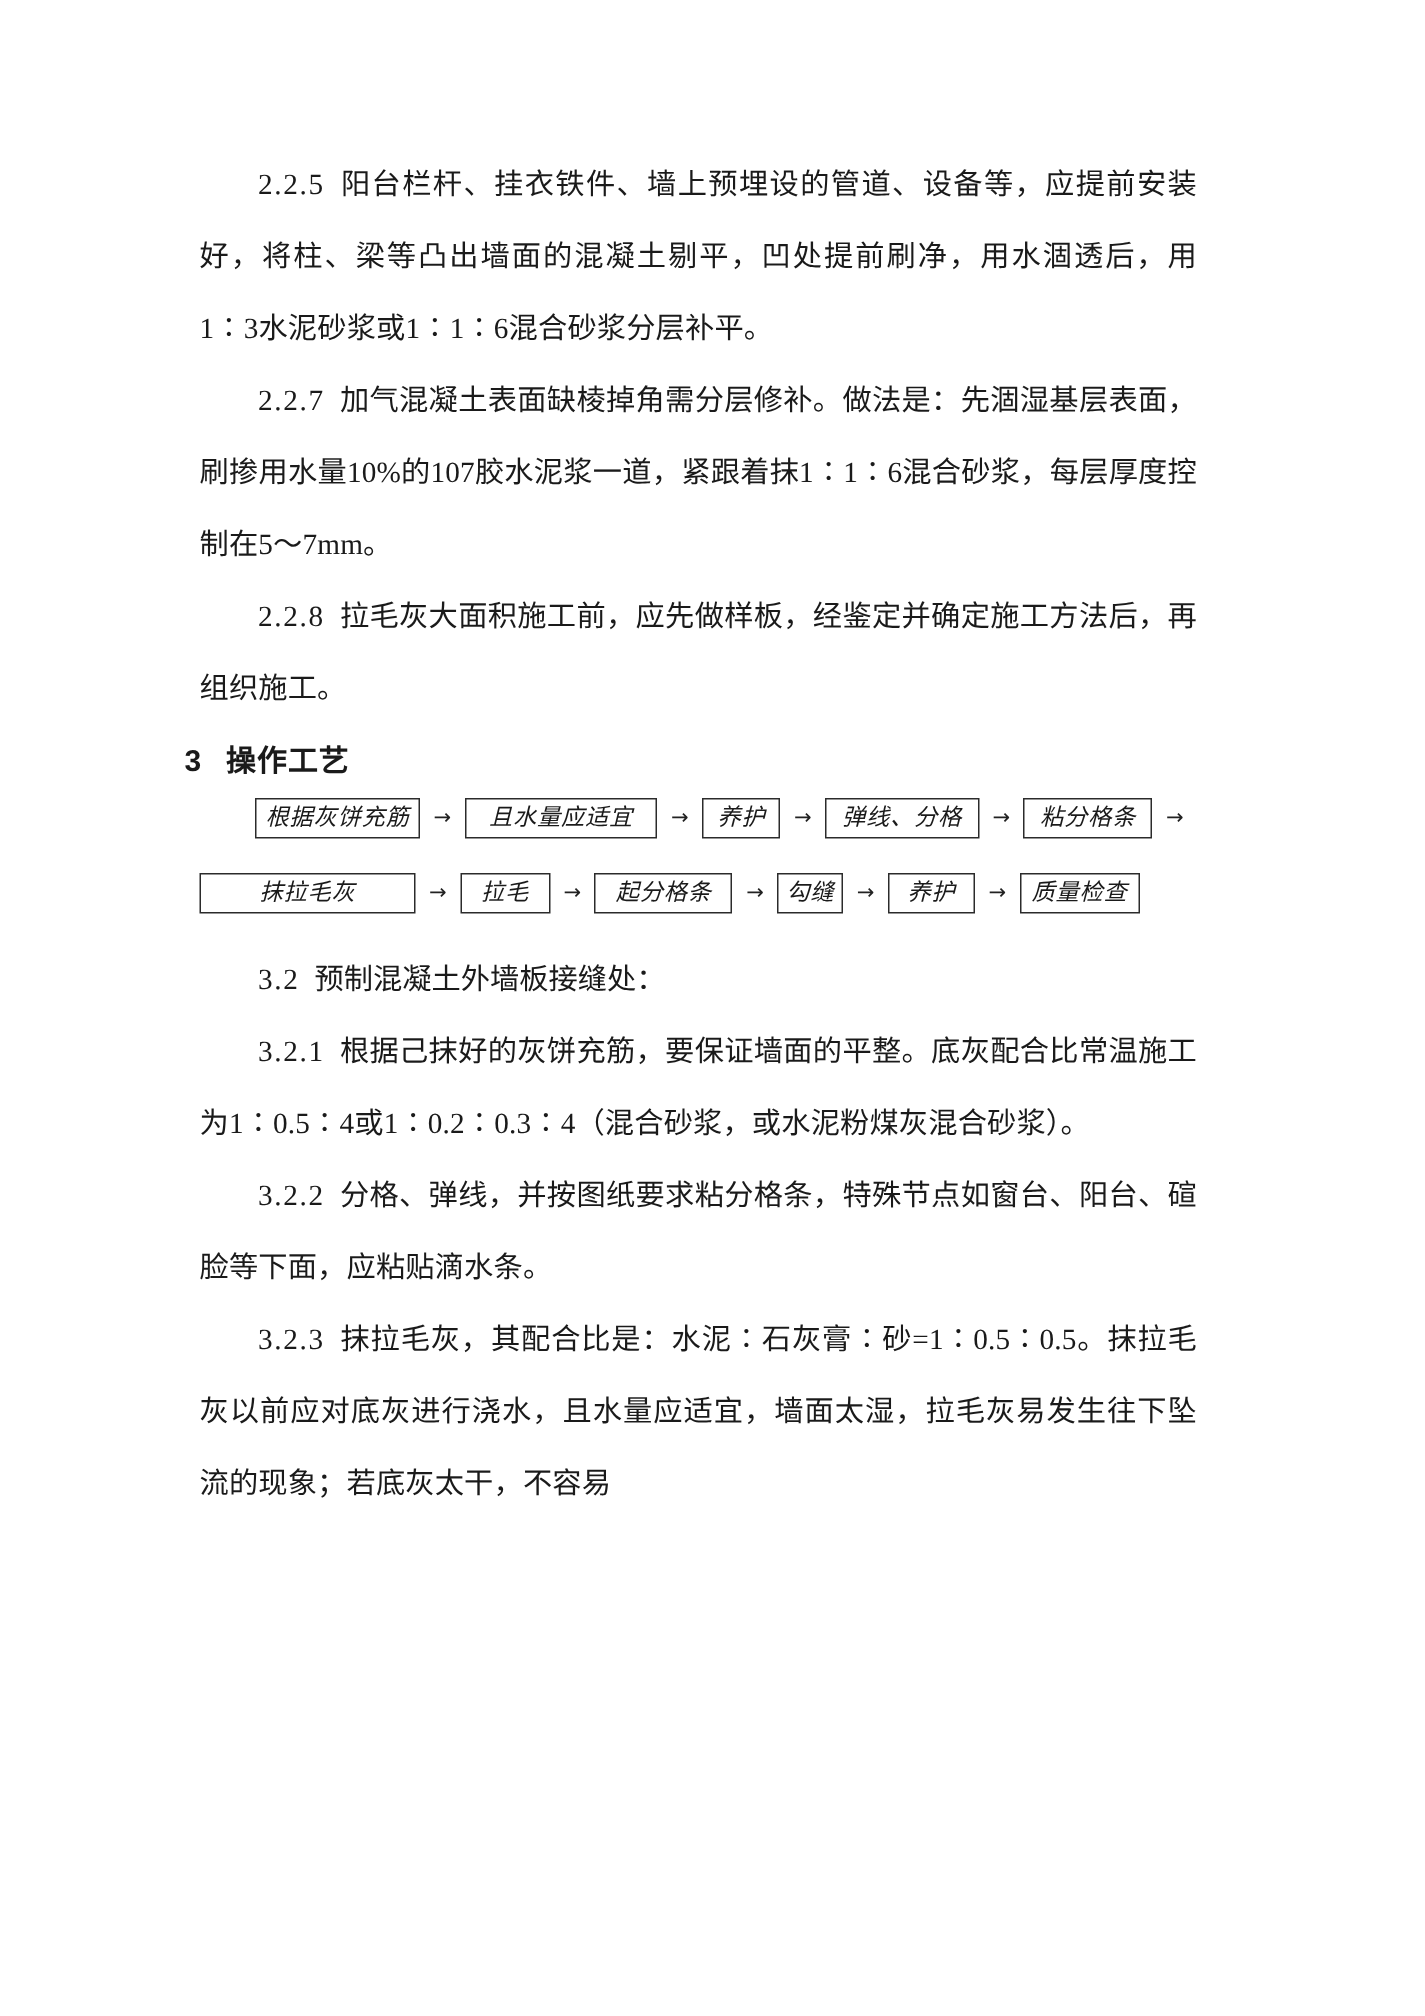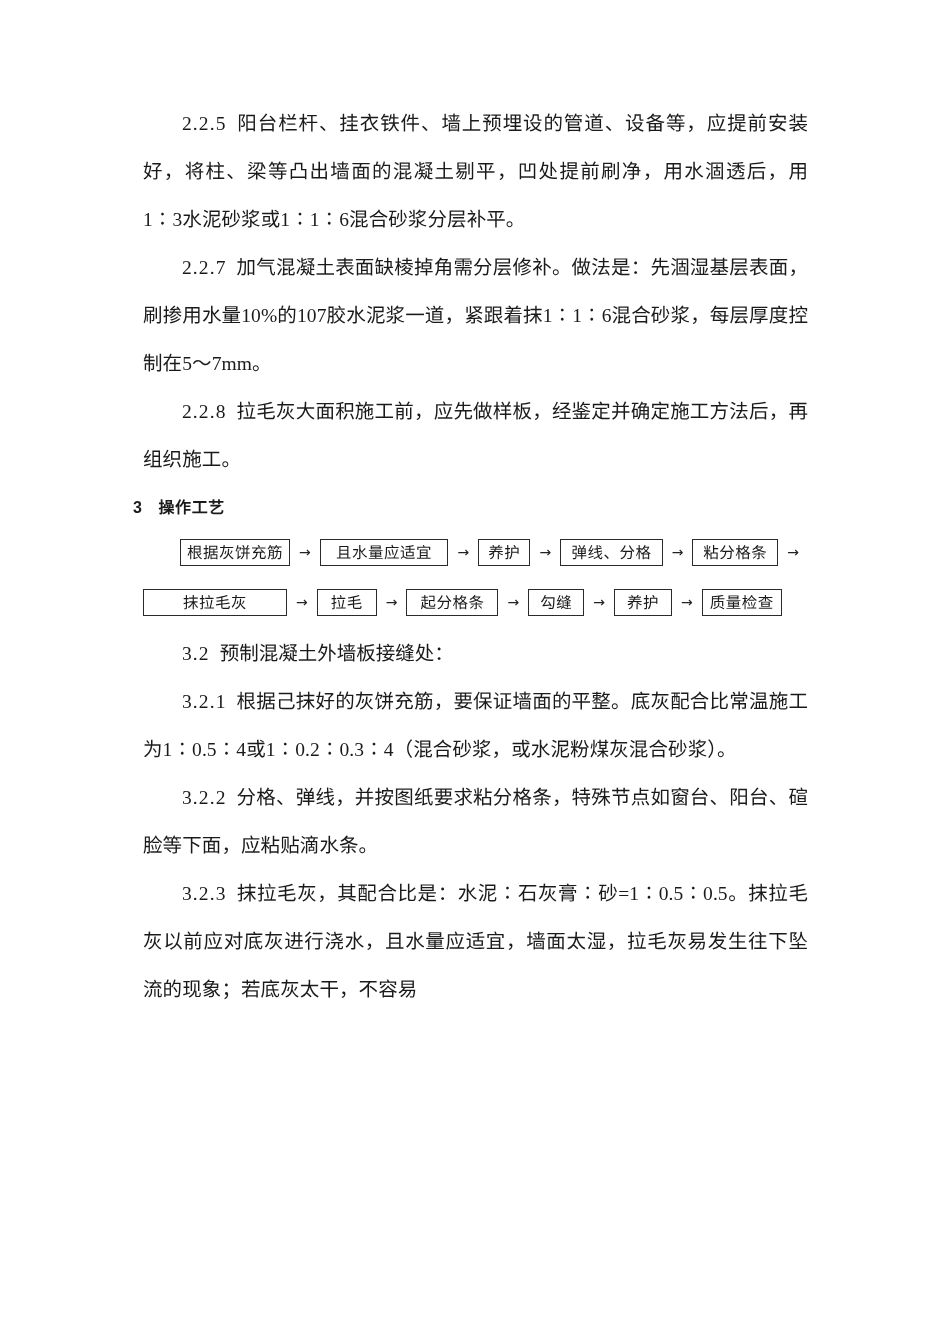--- a/index.html
+++ b/index.html
@@ -10,21 +10,21 @@
   body {
     width: 950px;
     height: 1344px;
     font-family: "Liberation Serif", "DejaVu Serif", serif;
     color: #1a1a1a;
     position: relative;
     overflow: hidden;
   }
   .page {
     position: absolute;
-    left: 143px;
+    left: 133px;
     top: 0;
     width: 665px;
     height: 1344px;
   }
   
   .para {
     font-size: 19.5px;
     line-height: 48px;
     text-align: justify;
     text-justify: inter-ideograph;
@@ -35,21 +35,21 @@
     text-indent: 39px;
   }
   .num {
     font-family: "Liberation Serif", "DejaVu Serif", serif;
     letter-spacing: 1.1px;
     padding-right: 10px;
   }
   
   .h-main {
     font-family: "Liberation Sans", "DejaVu Sans", sans-serif;
-    font-size: 16px;
+    font-size: 20px;
     font-weight: bold;
     line-height: 48px;
     margin: 0;
     margin-left: -10px;
     letter-spacing: 0.6px;
   }
   .h-main .hnum {
     padding-right: 16px;
   }
   .h-sub {
@@ -58,23 +58,24 @@
     margin: 0;
     text-indent: 39px;
   }
   
   .flow {
     margin: 0;
     padding: 0;
   }
   .flow-row {
     display: flex;
-    align-items: center;
+    align-items: flex-start;
     height: 40px;
     white-space: nowrap;
+    font-style: italic;
   }
   .flow-row.row1 {
     padding-left: 37px;
   }
   .flow-row.row2 {
     padding-left: 0px;
   }
   .fbox {
     border: 1px solid #2b2b2b;
     box-sizing: border-box;
@@ -130,21 +131,21 @@
 
     <div style="height:10px"></div>
 
     <div class="flow-row row2">
       <div class="fbox" style="width:144px">抹拉毛灰</div>
       <span class="farrow">→</span>
       <div class="fbox" style="width:60px">拉毛</div>
       <span class="farrow">→</span>
       <div class="fbox" style="width:92px">起分格条</div>
       <span class="farrow">→</span>
-      <div class="fbox" style="width:56px">勾缝</div>
+      <div class="fbox" style="width:44px">勾缝</div>
       <span class="farrow">→</span>
       <div class="fbox" style="width:58px">养护</div>
       <span class="farrow">→</span>
       <div class="fbox" style="width:80px">质量检查</div>
     </div>
 
   </div>
 
   <div style="height:8px"></div>
 

